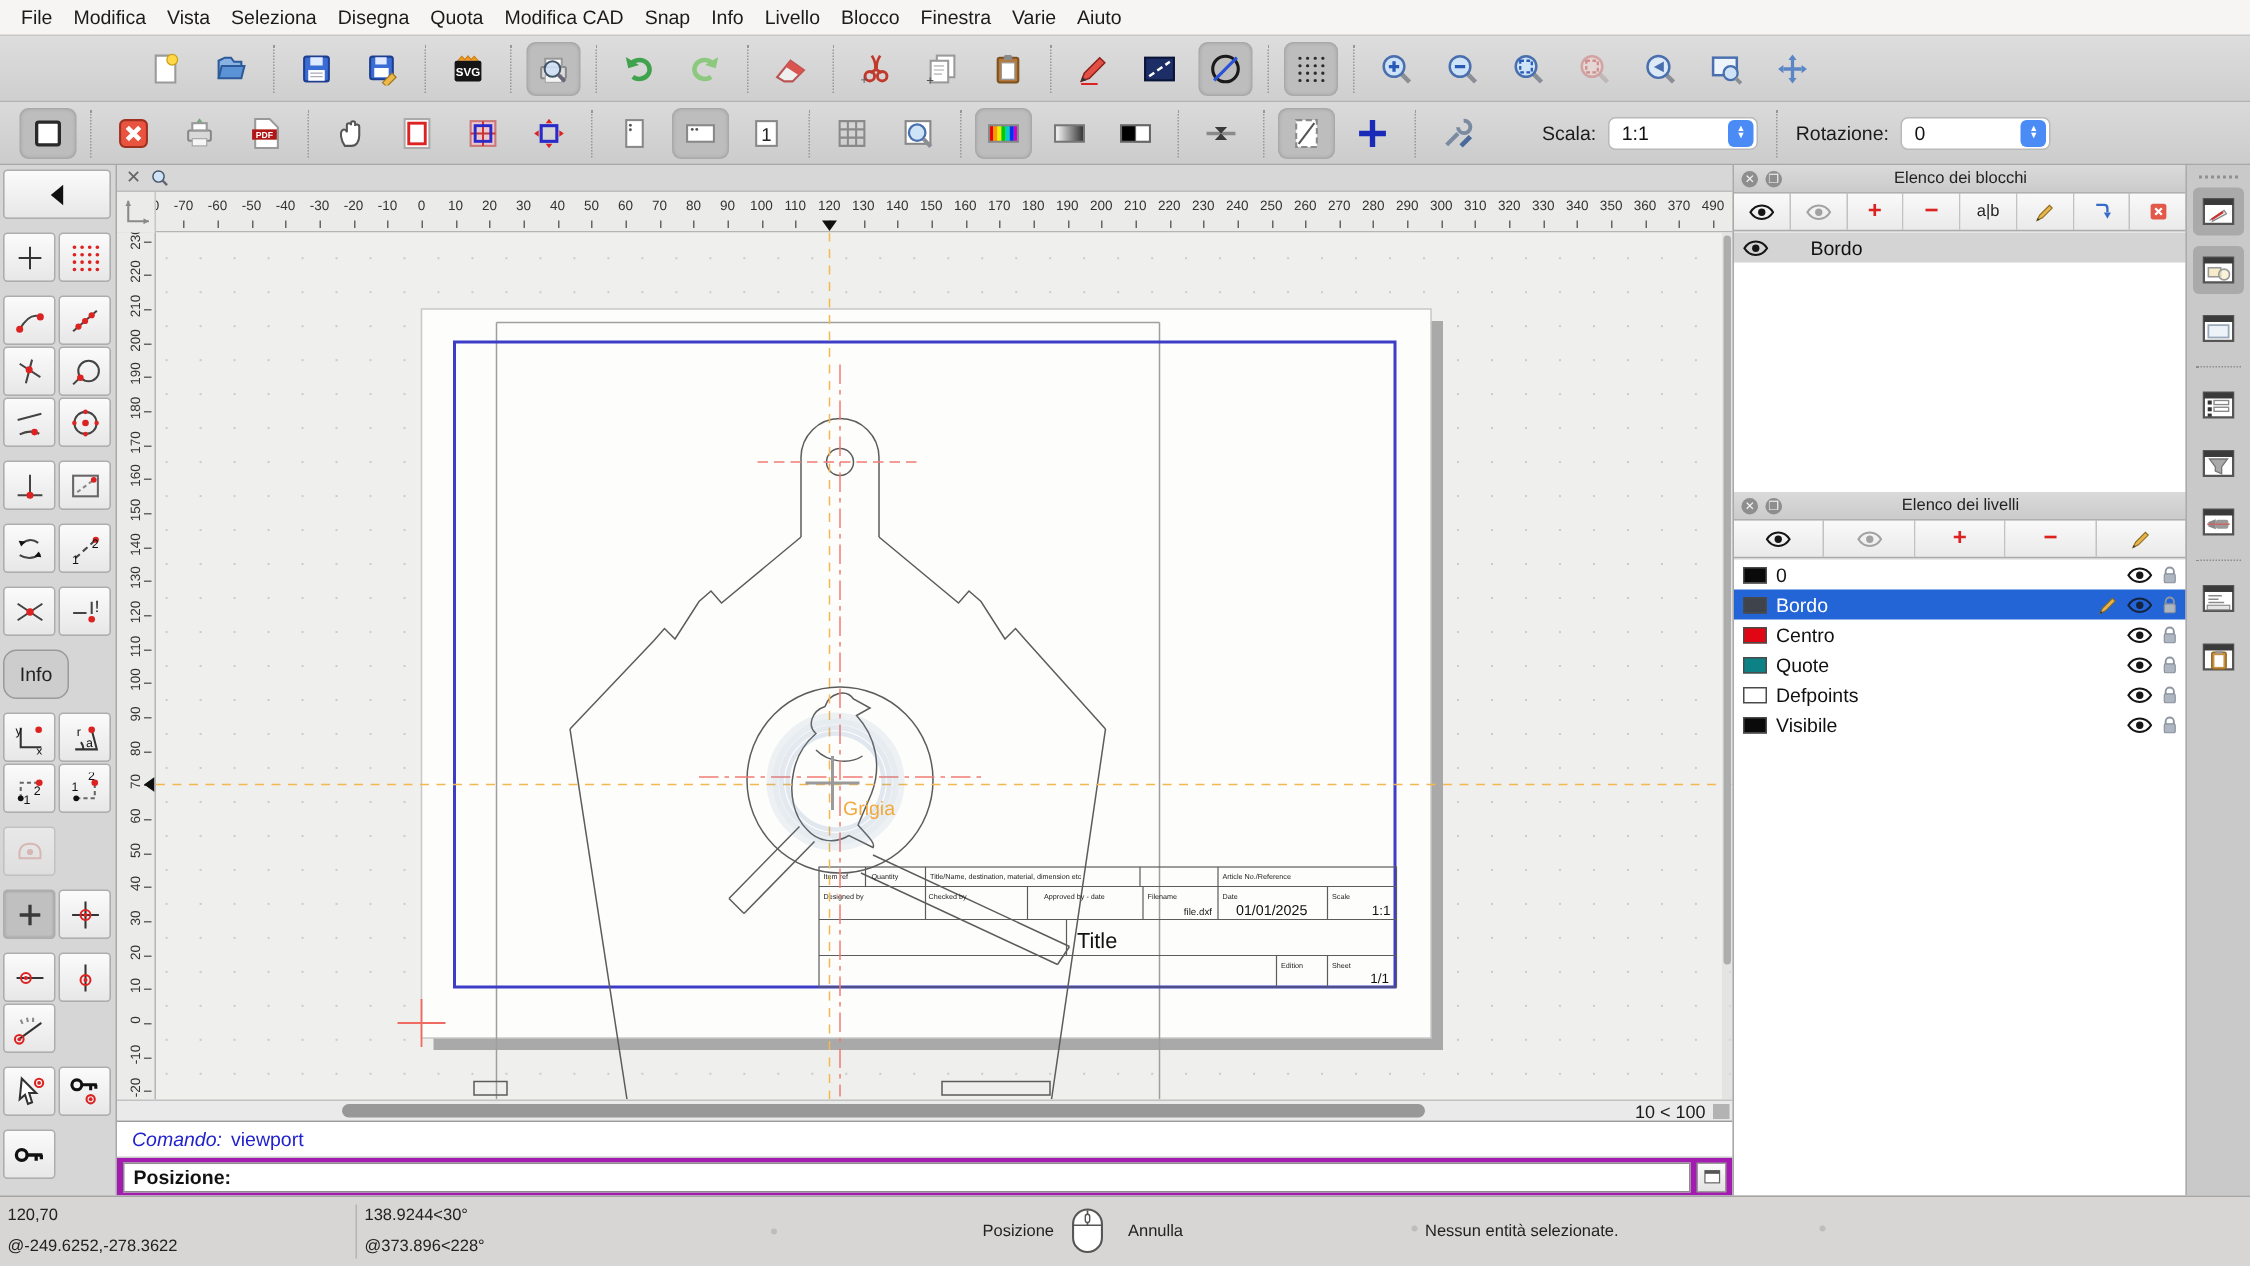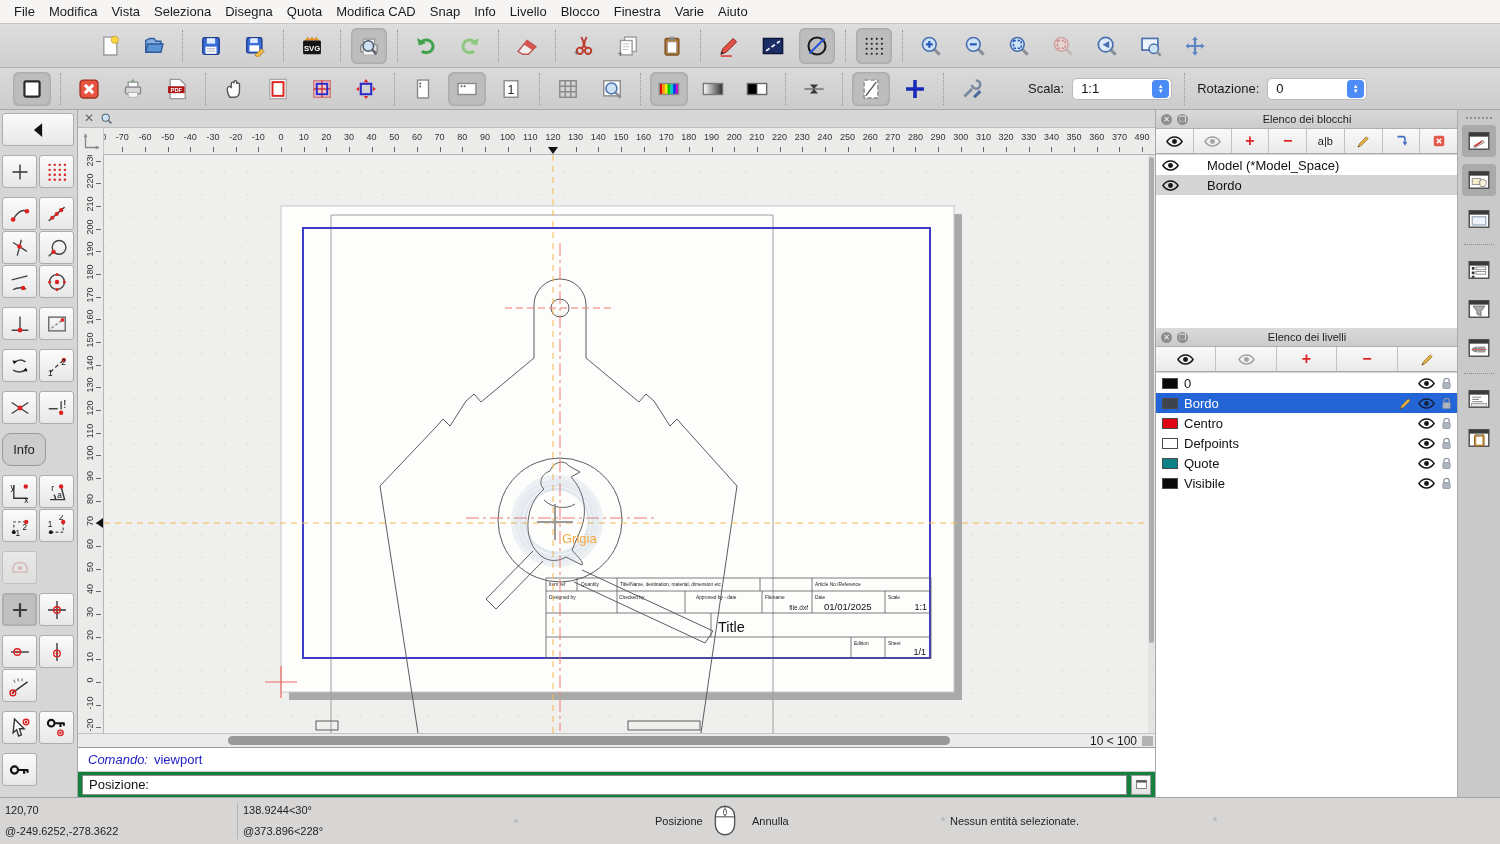--- a/index.html
+++ b/index.html
@@ -49,21 +49,21 @@
   .vscroll{position:absolute;right:0;top:0;width:7px;height:100%;background:rgba(220,220,220,.6);}
   .vthumb{position:absolute;right:1px;top:2px;width:5px;height:84%;background:#adadad;border-radius:3px;}
   .scrollrow{position:absolute;left:78px;top:733px;width:1077px;height:14px;background:#eaeaea;border-top:1px solid #c2c2c2;}
   .hthumb{position:absolute;left:150px;top:2px;width:722px;height:9px;background:#989898;border-radius:5px;}
   .gridinfo{position:absolute;right:18px;top:0;font-size:12px;line-height:14px;color:#1c1c1c;}
   .scrollcorner{position:absolute;right:2px;top:2px;width:11px;height:10px;background:#b3b3b3;}
   
   .cmdhistory{position:absolute;left:78px;top:747px;width:1077px;height:25px;background:#fff;border-top:1px solid #9c9c9c;border-bottom:1px solid #c8c8c8;display:flex;align-items:center;padding-left:10px;font-size:13px;}
   .cmdprompt{color:#2222cc;font-style:italic;}
   .cmdvalue{color:#2222cc;margin-left:6px;}
-  .cmdinput{position:absolute;left:78px;top:772px;width:1077px;height:25px;background:#15803d;display:flex;align-items:center;padding:2px 4px;}
+  .cmdinput{position:absolute;left:78px;top:772px;width:1077px;height:25px;background:#a21caf;display:flex;align-items:center;padding:2px 4px;font-weight:bold;}
   .cmdfield{flex:1;height:20px;background:#fff;border:1px solid #8d8d8d;display:flex;align-items:center;padding-left:6px;font-size:13px;color:#111;}
   .cmdbtn{width:20px;height:20px;margin-left:4px;background:linear-gradient(#fbfbfb,#e2e2e2);border:1px solid #9a9a9a;display:flex;align-items:center;justify-content:center;}
   
   .statusbar{position:absolute;left:0;top:797px;width:1500px;height:47px;background:#d7d6d4;border-top:1px solid #a5a5a5;font-size:11px;color:#222;}
   .sb{position:absolute;white-space:nowrap;}
   .sbdiv{position:absolute;top:5px;bottom:5px;width:1px;background:#b4b4b4;}
   .sbdot{position:absolute;width:4px;height:4px;border-radius:50%;background:#bdbdbd;}
   
   .panels{position:absolute;left:1155px;top:110px;width:302px;height:687px;background:#d4d4d4;border-left:1px solid #a9a9a9;}
   .panel{position:absolute;left:0;width:302px;}
@@ -1207,30 +1207,20 @@
           <div class="ptool">
             <span class="icon">
               <svg width="14" height="14" viewBox="0 0 16 16">
                 <rect x="2" y="2" width="12" height="12" rx="2" fill="#e2594a"></rect>
                 <path d="M5.5,5.5 L10.5,10.5 M10.5,5.5 L5.5,10.5" stroke="#fff" stroke-width="1.8"></path>
               </svg>
             </span>
           </div>
         </div>
       <div class="plist" style="top:45px;bottom:0;" id="blocksList">
-          <div class="prow">
-            <span class="icon">
-              <svg width="17" height="11" viewBox="0 0 18 11">
-                <path d="M1,5.5 C5,-0.8 13,-0.8 17,5.5 C13,11.8 5,11.8 1,5.5 Z" fill="none" stroke="#151515" stroke-width="1.5"></path>
-                <circle cx="9" cy="5.5" r="2.6" fill="#151515"></circle>
-              </svg>
-            </span>
-            <span class="slot16"></span>
-            <span class="rowlabel">Model (*Model_Space)</span>
-          </div>
           <div class="prow selin">
             <span class="icon">
               <svg width="17" height="11" viewBox="0 0 18 11">
                 <path d="M1,5.5 C5,-0.8 13,-0.8 17,5.5 C13,11.8 5,11.8 1,5.5 Z" fill="none" stroke="#151515" stroke-width="1.5"></path>
                 <circle cx="9" cy="5.5" r="2.6" fill="#151515"></circle>
               </svg>
             </span>
             <span class="slot16"></span>
             <span class="rowlabel">Bordo</span>
           </div>
@@ -1327,38 +1317,38 @@
               </svg>
             </span>
             <span class="icon">
               <svg width="11" height="13" viewBox="0 0 12 13">
                 <path d="M3,5.5 V3.8 a3,3 0 0 1 6,0 V5.5" fill="none" stroke="#8e96a2" stroke-width="1.4"></path>
                 <rect x="2" y="5.5" width="8" height="6.5" rx="1.2" fill="#aeb6c2" stroke="#868e9a" stroke-width=".8"></rect>
               </svg>
             </span>
           </div>
           <div class="prow">
-            <span class="swatch" style="background: rgb(255, 255, 255);"></span>
-            <span class="rowlabel">Defpoints</span>
+            <span class="swatch" style="background: rgb(12, 130, 134);"></span>
+            <span class="rowlabel">Quote</span>
             <span class="icon">
               <svg width="17" height="11" viewBox="0 0 18 11">
                 <path d="M1,5.5 C5,-0.8 13,-0.8 17,5.5 C13,11.8 5,11.8 1,5.5 Z" fill="none" stroke="#151515" stroke-width="1.5"></path>
                 <circle cx="9" cy="5.5" r="2.6" fill="#151515"></circle>
               </svg>
             </span>
             <span class="icon">
               <svg width="11" height="13" viewBox="0 0 12 13">
                 <path d="M3,5.5 V3.8 a3,3 0 0 1 6,0 V5.5" fill="none" stroke="#8e96a2" stroke-width="1.4"></path>
                 <rect x="2" y="5.5" width="8" height="6.5" rx="1.2" fill="#aeb6c2" stroke="#868e9a" stroke-width=".8"></rect>
               </svg>
             </span>
           </div>
           <div class="prow">
-            <span class="swatch" style="background: rgb(12, 130, 134);"></span>
-            <span class="rowlabel">Quote</span>
+            <span class="swatch" style="background: rgb(255, 255, 255);"></span>
+            <span class="rowlabel">Defpoints</span>
             <span class="icon">
               <svg width="17" height="11" viewBox="0 0 18 11">
                 <path d="M1,5.5 C5,-0.8 13,-0.8 17,5.5 C13,11.8 5,11.8 1,5.5 Z" fill="none" stroke="#151515" stroke-width="1.5"></path>
                 <circle cx="9" cy="5.5" r="2.6" fill="#151515"></circle>
               </svg>
             </span>
             <span class="icon">
               <svg width="11" height="13" viewBox="0 0 12 13">
                 <path d="M3,5.5 V3.8 a3,3 0 0 1 6,0 V5.5" fill="none" stroke="#8e96a2" stroke-width="1.4"></path>
                 <rect x="2" y="5.5" width="8" height="6.5" rx="1.2" fill="#aeb6c2" stroke="#868e9a" stroke-width=".8"></rect>

